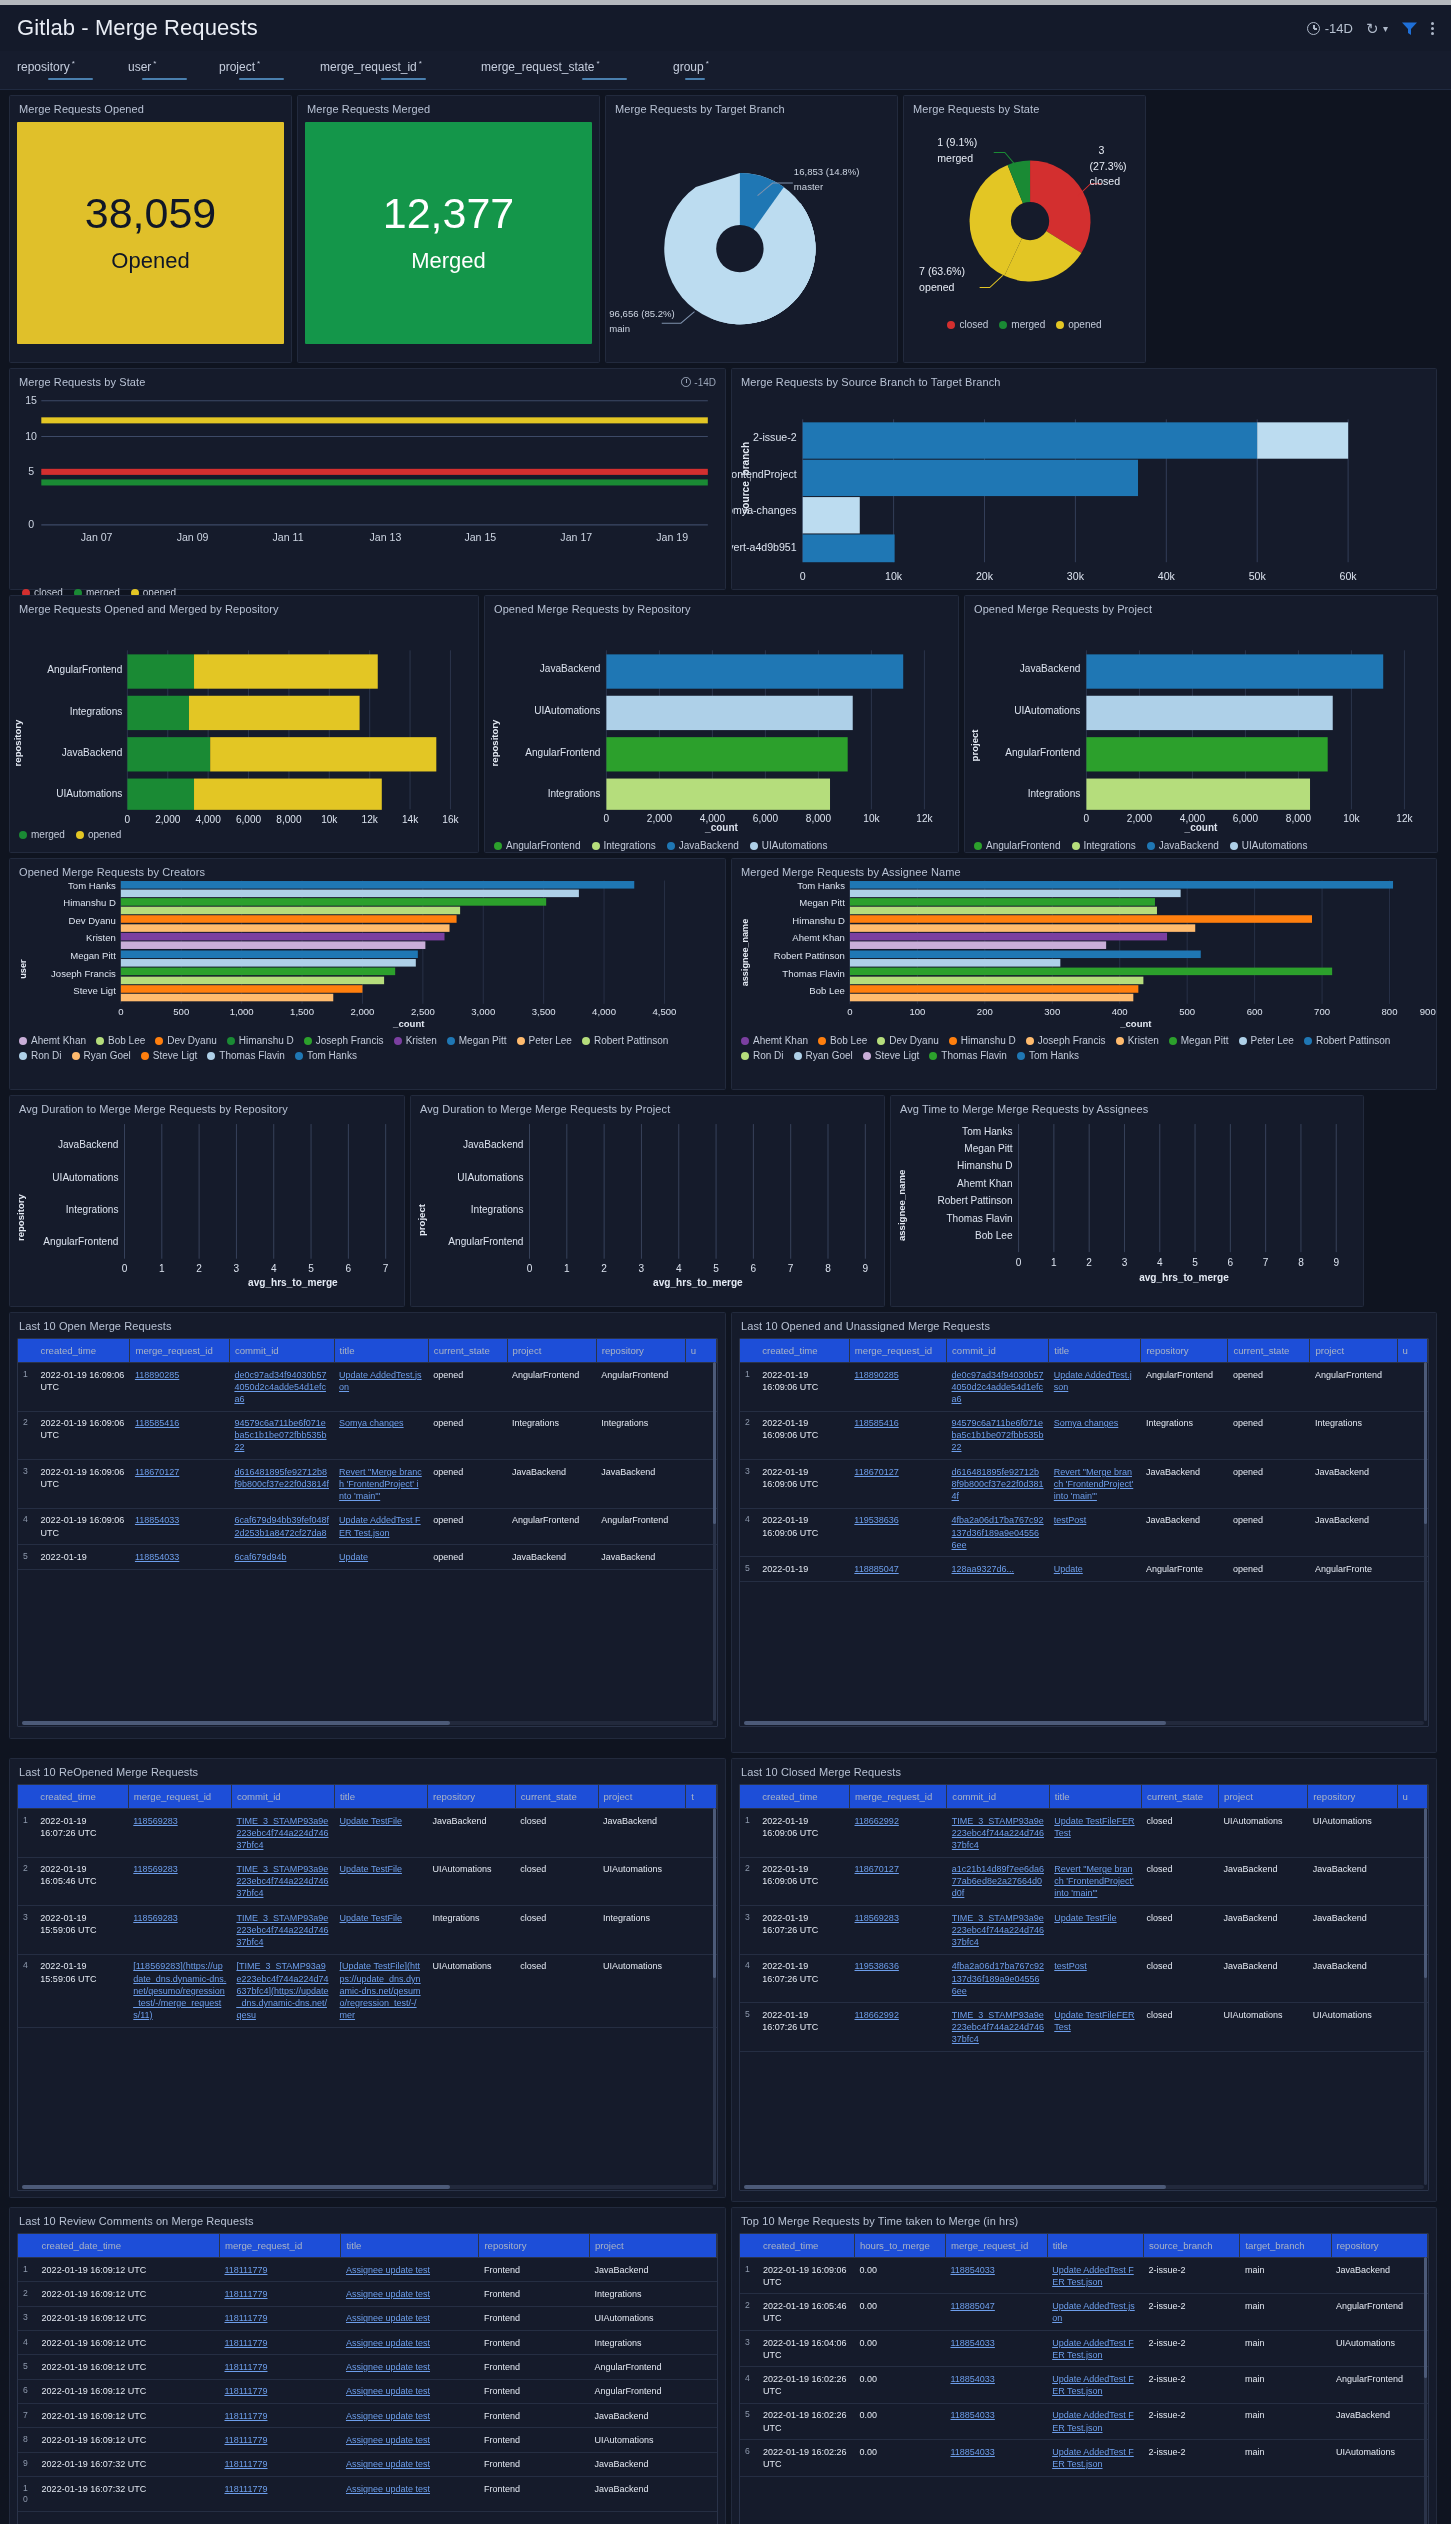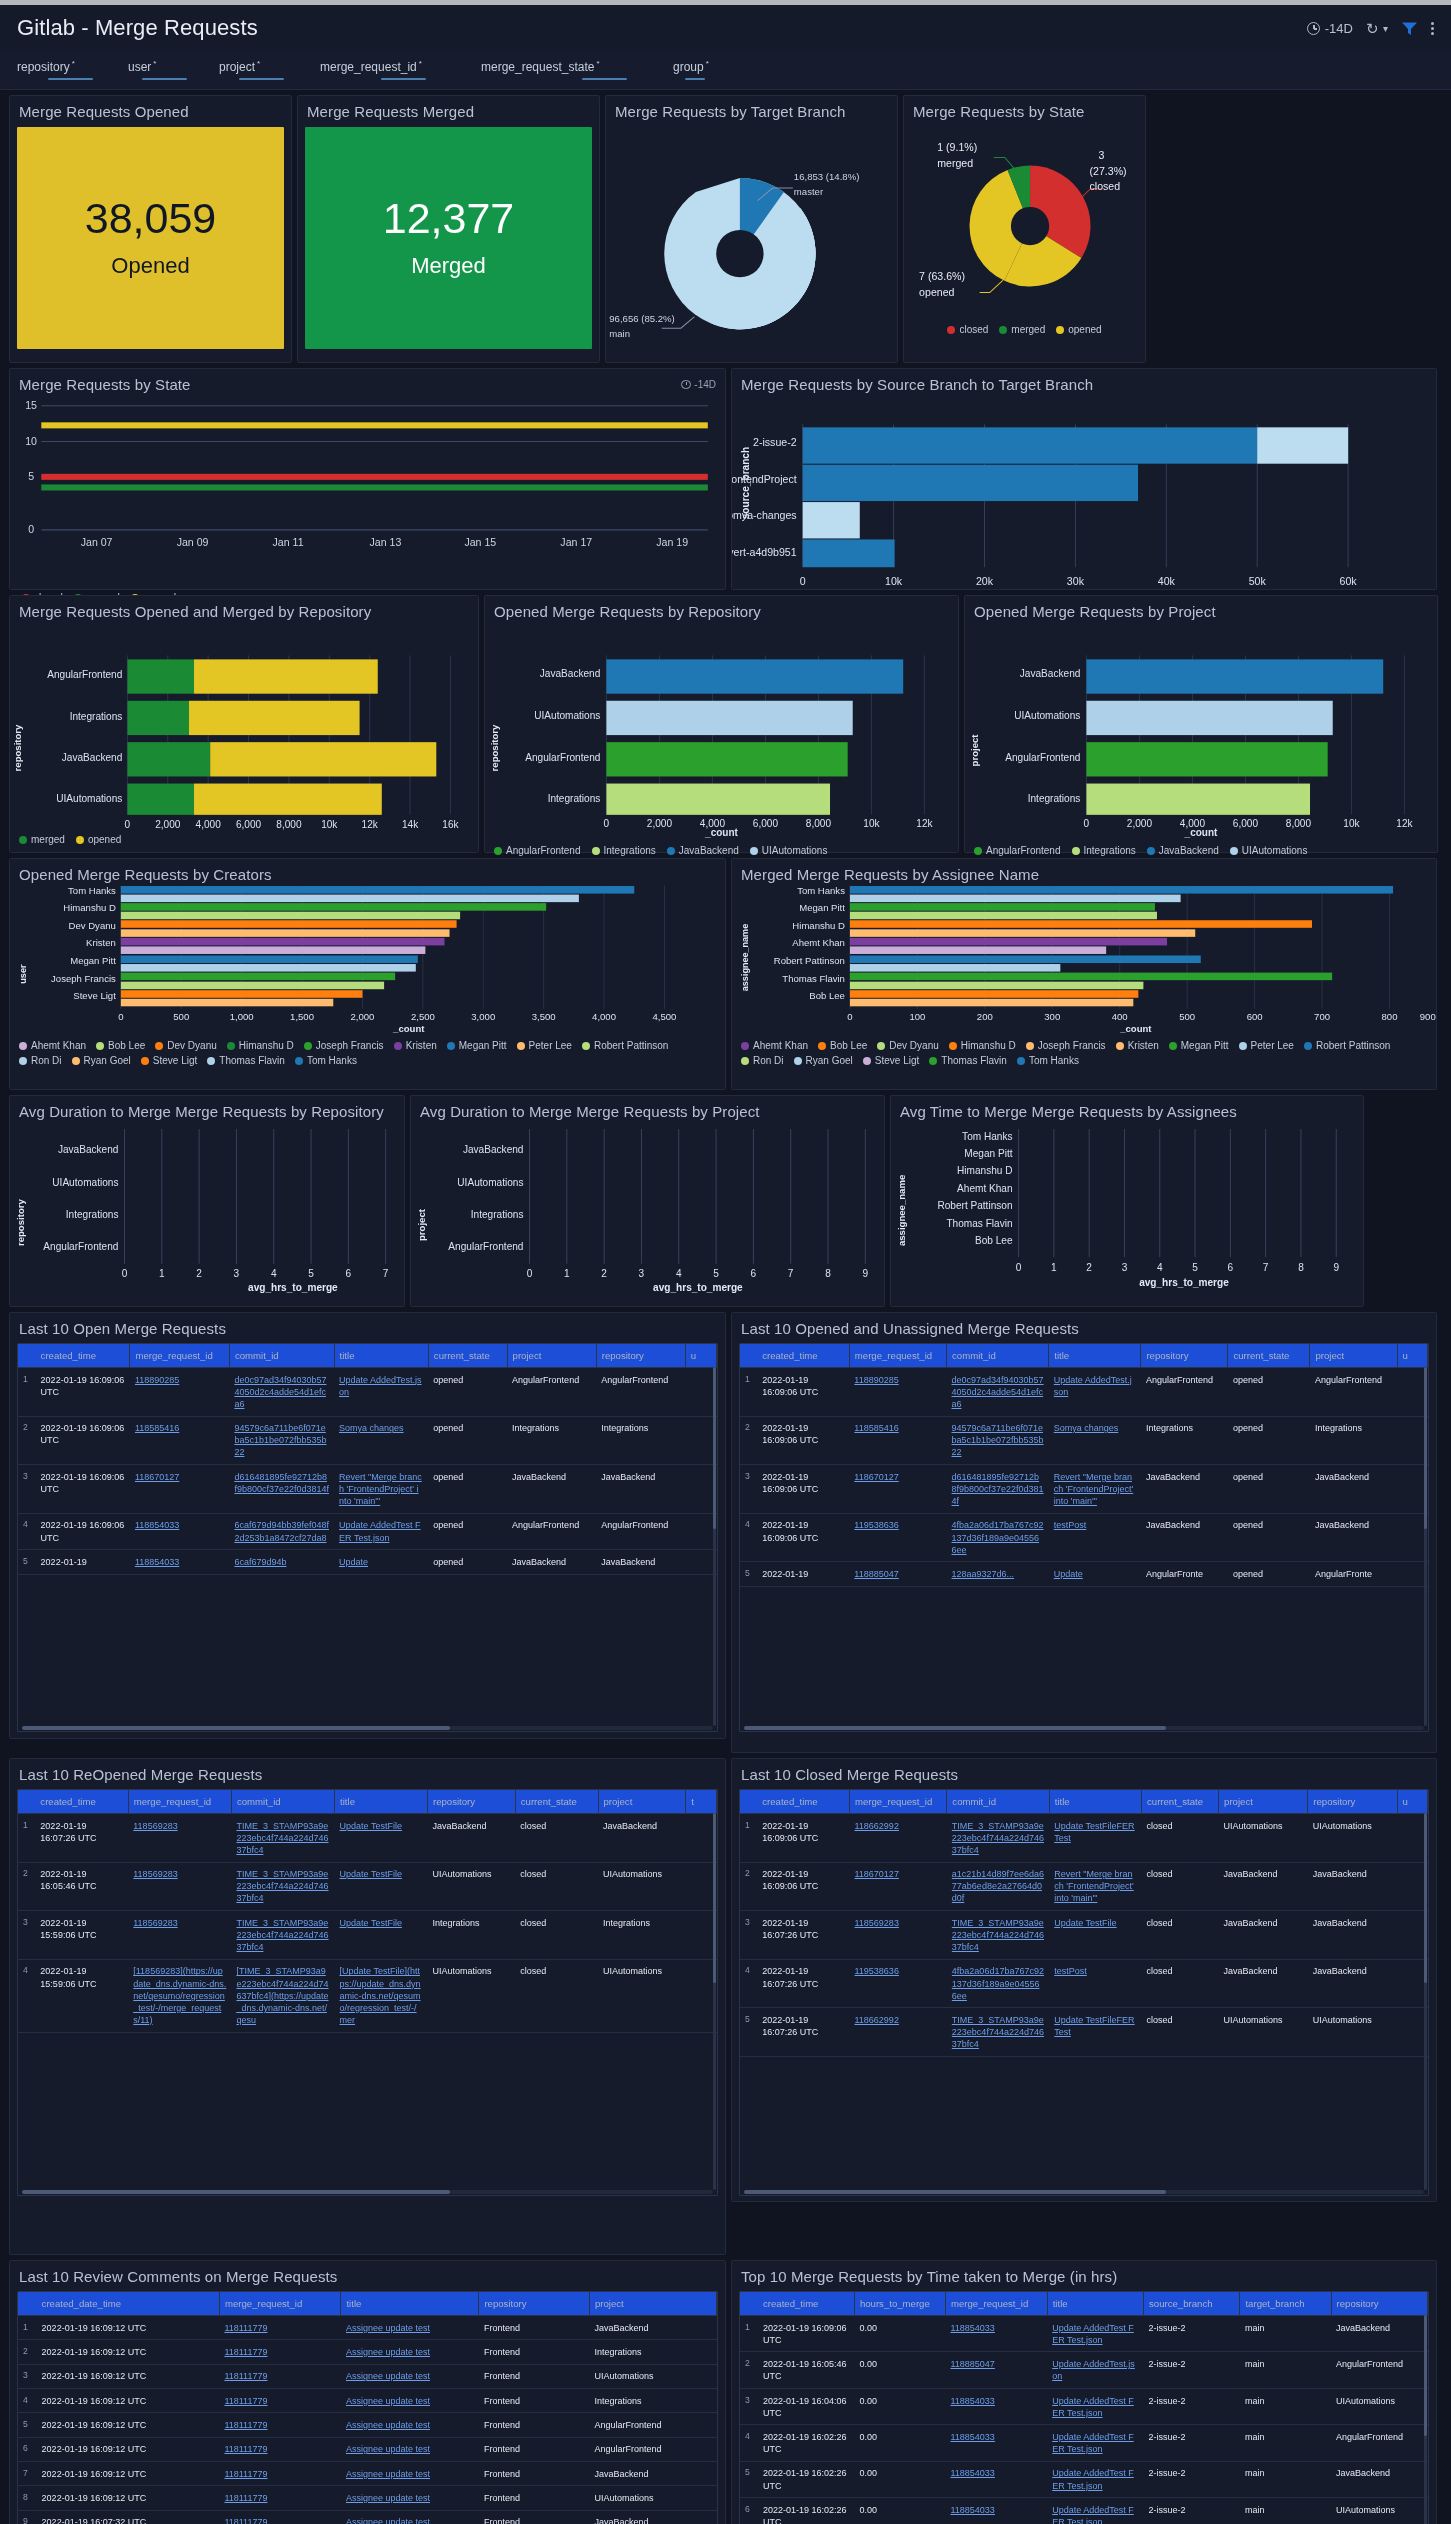--- a/index.html
+++ b/index.html
@@ -39,21 +39,21 @@
   }
   .filter-chip { display:flex; flex-direction:column; justify-content:center; margin-right:10px; min-width:91px; }
   .filter-top { display:flex; align-items:flex-start; gap:2px; }
   .filter-label { font-size:12px; color:#c6cede; }
   .filter-star { font-size:8px; color:#c6cede; line-height:1.1; }
   .filter-underline { height:2px; width:45px; background:#4a7fae; margin:4.5px 0 0 31px; border-radius:1px;}
 
   
   .row { display:flex; gap:5px; padding:0 9px 5px 9px; }
   .panel { background:#151b2b; border:0.5px solid #222a3d; border-radius:1.5px; position:relative; }
-  .panel-title { font-size:15px; color:#b8c2d4; padding:7px 9px 0 9px; letter-spacing:0.1px; }
+  .panel-title { font-size:11px; color:#b8c2d4; padding:7px 9px 0 9px; letter-spacing:0.1px; }
   .panel-title-row { display:flex; justify-content:space-between; align-items:center; padding:7px 9px 0 9px; }
   .panel-title-row .panel-title { padding:0; }
   .panel-time { display:flex; align-items:center; gap:3.5px; font-size:10px; color:#98a3b6; }
   .icon-clock-sm { width:9.6px; height:9.6px; border:1.3px solid #98a3b6; border-radius:50%; position:relative; display:inline-block;}
   .icon-clock-sm:before{content:"";position:absolute;left:3.5px;top:1px;width:1px;height:3.5px;background:#98a3b6;}
 
   
   .kpi { flex:0 0 auto; }
   .kpi-box { margin:7px 7px 7px 7px; border-radius:1px; display:flex;
              flex-direction:column; align-items:center; justify-content:center; }
@@ -958,21 +958,21 @@
             <i></i>
           </div>
         <div class="hscroll">
             <i></i>
           </div>
       </div>
     </div>
   </div>
 
   <div class="row">
-    <div class="panel" style="width:717px;height:497px;overflow:hidden">
+    <div class="panel" style="width:717px;height:440px;overflow:hidden">
       <div class="panel-title">Last 10 ReOpened Merge Requests</div>
       <div class="tbl-scroll" style="height:407px">
         <table class="dt" id="t-reopened">
             <thead>
               <tr>
                 <th class="idx"></th>
                 <th style="width: 91px;">created_time</th>
                 <th style="width: 101px;">merge_request_id</th>
                 <th style="width: 101px;">commit_id</th>
                 <th style="width: 91px;">title</th>

